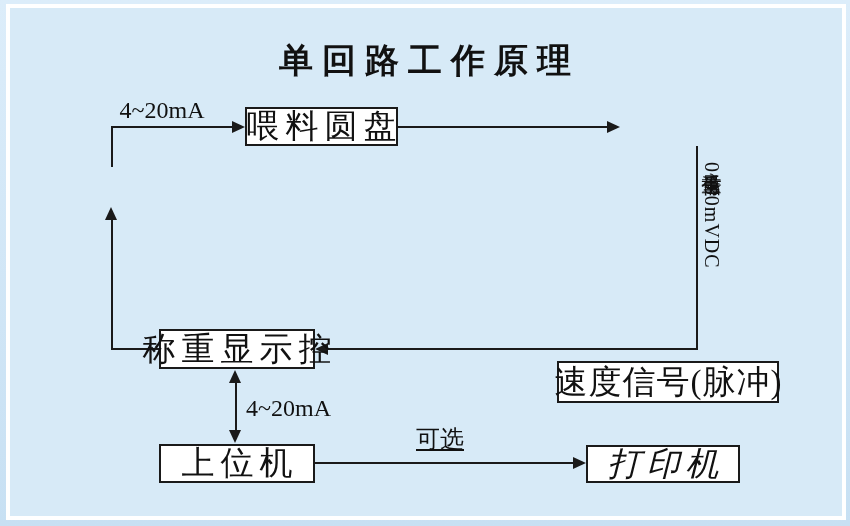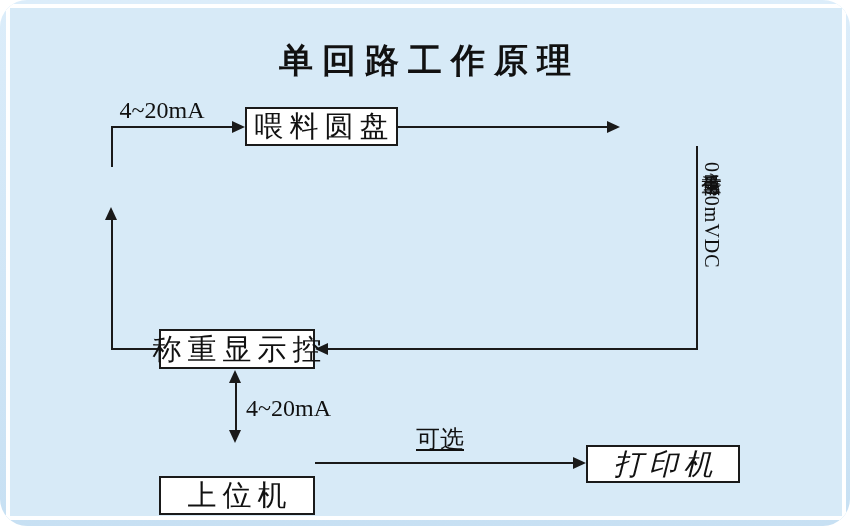--- a/index.html
+++ b/index.html
@@ -7,35 +7,34 @@
     --bg-bottom:#c7e0f3;
     --panel:#d7eaf7;
     --line:#1a1a1a;
     --ink:#111111;
   }
   html,body{margin:0;padding:0;}
   body{font-family:"Liberation Serif","DejaVu Serif",serif;color:var(--ink);}
   .canvas{
     position:relative;width:850px;height:526px;overflow:hidden;
     background:linear-gradient(180deg,var(--bg-top) 0%,var(--bg-bottom) 100%);
-    border-radius:27px;
   }
   .panel{
     position:absolute;left:6px;top:4px;right:4px;bottom:6px;
     border:4px solid #ffffff;background:var(--panel);box-sizing:border-box;
   }
   .title{
     position:absolute;left:0;right:0;top:38px;text-align:center;
     font-family:"Liberation Sans","DejaVu Sans",sans-serif;
     font-weight:bold;font-size:34px;letter-spacing:9px;text-indent:9px;color:var(--ink);
   }
   .node{
     position:absolute;box-sizing:border-box;background:#ffffff;border:2px solid var(--line);
     display:flex;align-items:center;justify-content:center;
-    font-size:29px;letter-spacing:6px;text-indent:6px;line-height:1;white-space:nowrap;
+    font-size:33px;letter-spacing:6px;text-indent:6px;line-height:1;white-space:nowrap;
   }
   .node.tight{letter-spacing:1px;text-indent:1px;}
   .ln{position:absolute;background:var(--line);}
   .ar{position:absolute;width:0;height:0;}
   .ar.right{border-top:6px solid transparent;border-bottom:6px solid transparent;border-left:13px solid var(--line);}
   .ar.left {border-top:6px solid transparent;border-bottom:6px solid transparent;border-right:13px solid var(--line);}
   .ar.up   {border-left:6px solid transparent;border-right:6px solid transparent;border-bottom:13px solid var(--line);}
   .ar.down {border-left:6px solid transparent;border-right:6px solid transparent;border-top:13px solid var(--line);}
   .lbl{
     position:absolute;font-size:24px;line-height:1.1;white-space:nowrap;color:var(--ink);
@@ -68,20 +67,21 @@
   <div class="ar right" style="left:232px;top:121px;"></div>
   <div class="ar right" style="left:607px;top:121px;"></div>
   <div class="ar left" style="left:315px;top:343px;"></div>
   <div class="ar up" style="left:105px;top:207px;"></div>
   <div class="ar up" style="left:229px;top:370px;"></div>
   <div class="ar down" style="left:229px;top:430px;"></div>
   <div class="ar right" style="left:573px;top:457px;"></div>
 
   <div class="node" style="left:245px;top:107px;width:153px;height:39px;">喂料圆盘</div>
   <div class="node" style="left:159px;top:329px;width:156px;height:40px;">称重显示控</div>
-  <div class="node" style="left:159px;top:444px;width:156px;height:39px;margin-top:32px;">上位机</div>
+  <div class="node tight" style="left:557px;top:361px;width:222px;height:42px;">速度信号(脉冲)</div>
+  <div class="node" style="left:159px;top:444px;width:156px;height:39px;">上位机</div>
   <div class="node" style="left:586px;top:445px;width:154px;height:38px;font-style:italic;">打印机</div>
 
   <div class="lbl center" style="left:112px;top:97px;width:100px;">4~20mA</div>
   <div class="vtext" style="left:701px;top:158px;">重量信号0~30mVDC</div>
   <div class="lbl" style="left:246px;top:395px;">4~20mA</div>
   <div class="lbl center" style="left:390px;top:426px;width:100px;text-decoration:underline;">可选</div>
 </div>
 
 </body></html>

